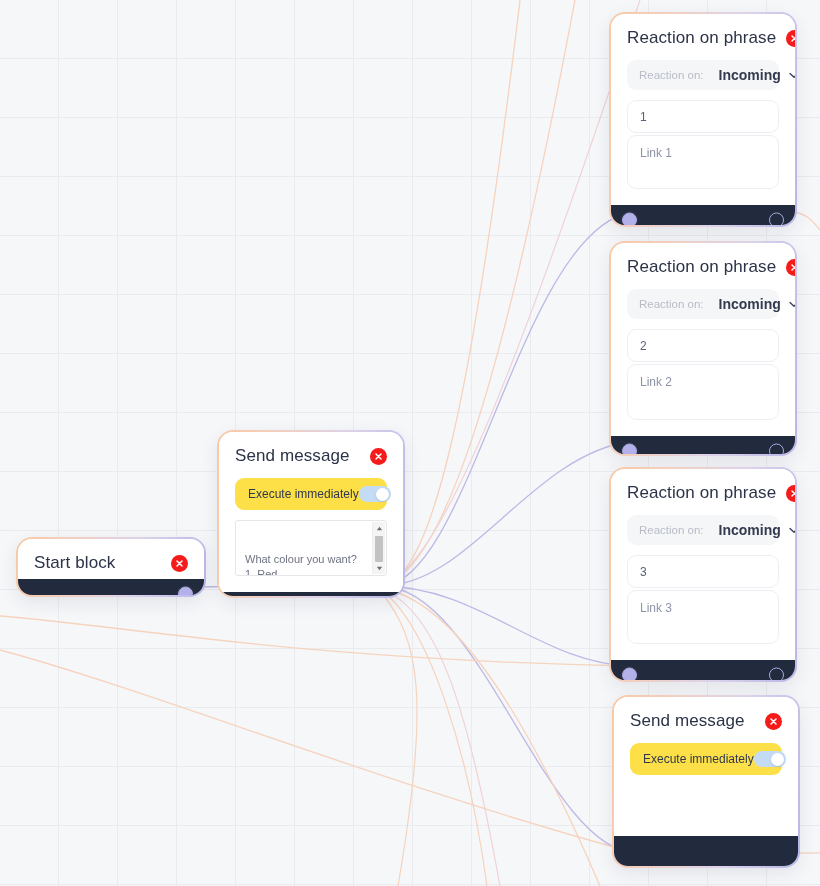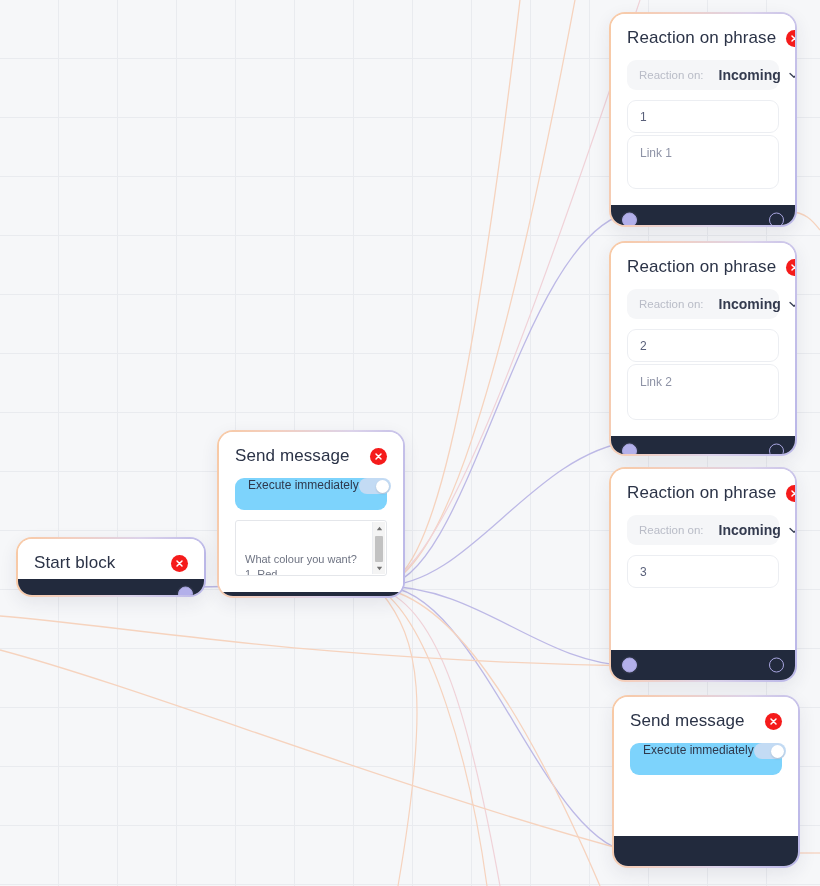--- a/index.html
+++ b/index.html
@@ -108,24 +108,25 @@
     font-size: 14px;
     color: #343b4f;
     font-weight: bold;
     flex: 1 1 auto;
     white-space: nowrap;
   }
   .chev { flex: 0 0 auto; color: #3a4156; }
   .chev svg { display: block; }
 
   .toggle-row {
-    background: #7dd3fc;
+    background: #fde047;
     border-radius: 9px;
     height: 32px;
     display: flex;
+    align-items: center;
     justify-content: space-between;
     padding: 0 10px 0 13px;
   }
   .toggle-label { font-size: 12px; color: #2f384c; white-space: nowrap; }
   .switch {
     width: 32px; height: 16px;
     border-radius: 10px;
     background: #c3dbf4;
     position: relative;
     flex: 0 0 auto;
@@ -370,20 +371,21 @@
         <div class="field-pill">
           <span class="pill-label">Reaction on:</span>
           <span class="pill-value">Incoming</span>
           <span class="chev">
             <svg width="10" height="7" viewBox="0 0 10 7">
                 <path d="M1 1.6 L5 5.2 L9 1.6" stroke="#3a4156" stroke-width="1.4" fill="none" stroke-linecap="round" stroke-linejoin="round"></path>
               </svg>
           </span>
         </div>
         <div class="input-box">3</div>
+        <div class="text-box" style="height:54px;">Link 3</div>
       </div>
       <div class="node-footer">
         <span class="port in filled"></span>
         <span class="port out hollow"></span>
       </div>
     </div>
   </div>
 
   <div class="node" style="left:612px; top:695px; width:188px; height:173px;">
     <div class="node-inner">

